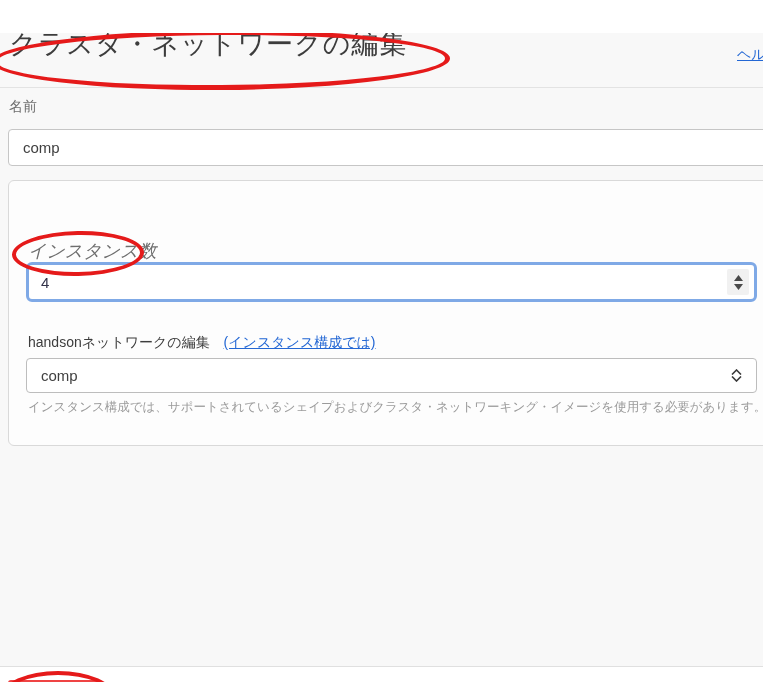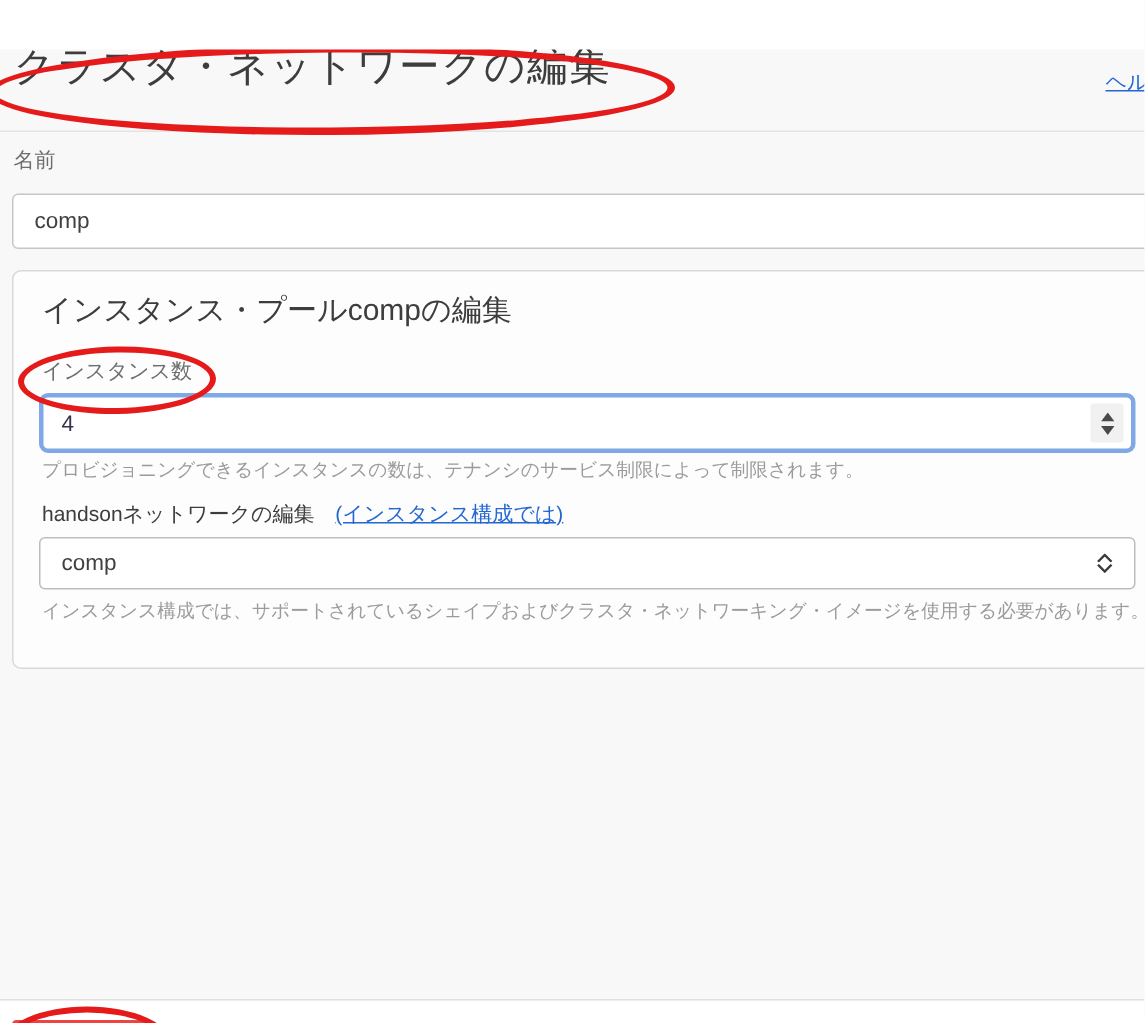--- a/index.html
+++ b/index.html
@@ -78,22 +78,23 @@
   .pool-heading {
     position: absolute;
     left: 28px; top: 160px;
     font-size: 20px;
     color: #3d3d3d;
     white-space: nowrap;
   }
   .count-label {
     position: absolute;
     left: 28px; top: 206px;
-    font-size: 14px;
+    font-size: 18px;
     color: #6e6e6e;
+    font-style: italic;
   }
   .count-input-wrap {
     position: absolute;
     left: 26px; top: 229px;
     width: 731px; height: 40px;
     box-sizing: border-box;
     border: 3px solid #7fa9e6;
     border-radius: 6px;
     background: #ffffff;
     display: flex;
@@ -237,35 +238,33 @@
 <div class="screen">
 
   <div class="page-title">クラスタ・ネットワークの編集</div>
   <a class="help-link">ヘルプ</a>
   <div class="divider-top"></div>
 
   <div class="name-label">名前</div>
   <input class="name-input" type="text" value="comp" style="">
 
   <div class="pool-box"></div>
-  <div class="pool-heading">インスタンス・プールcompの編集</div>
 
   <div class="count-label">インスタンス数</div>
   <div class="count-input-wrap">
     <input class="count-input" type="text" value="4" style="">
     <div class="spinner">
       <svg width="9" height="6" viewBox="0 0 9 6">
           <path d="M4.5 0 L9 6 L0 6 Z" fill="#4a4a4a"></path>
         </svg>
       <svg width="9" height="6" viewBox="0 0 9 6">
           <path d="M0 0 L9 0 L4.5 6 Z" fill="#4a4a4a"></path>
         </svg>
     </div>
   </div>
-  <div class="helper-text helper-count">プロビジョニングできるインスタンスの数は、テナンシのサービス制限によって制限されます。</div>
 
   <div class="config-label-row">
     <span class="config-label-bold">handson</span><span>ネットワークの編集</span>
     <a class="link config-change-link">(インスタンス構成では)</a>
   </div>
 
   <div class="config-select">
     <span class="config-select-value">comp</span>
     <span class="select-chevrons">
       <svg width="11" height="6" viewBox="0 0 11 6">

